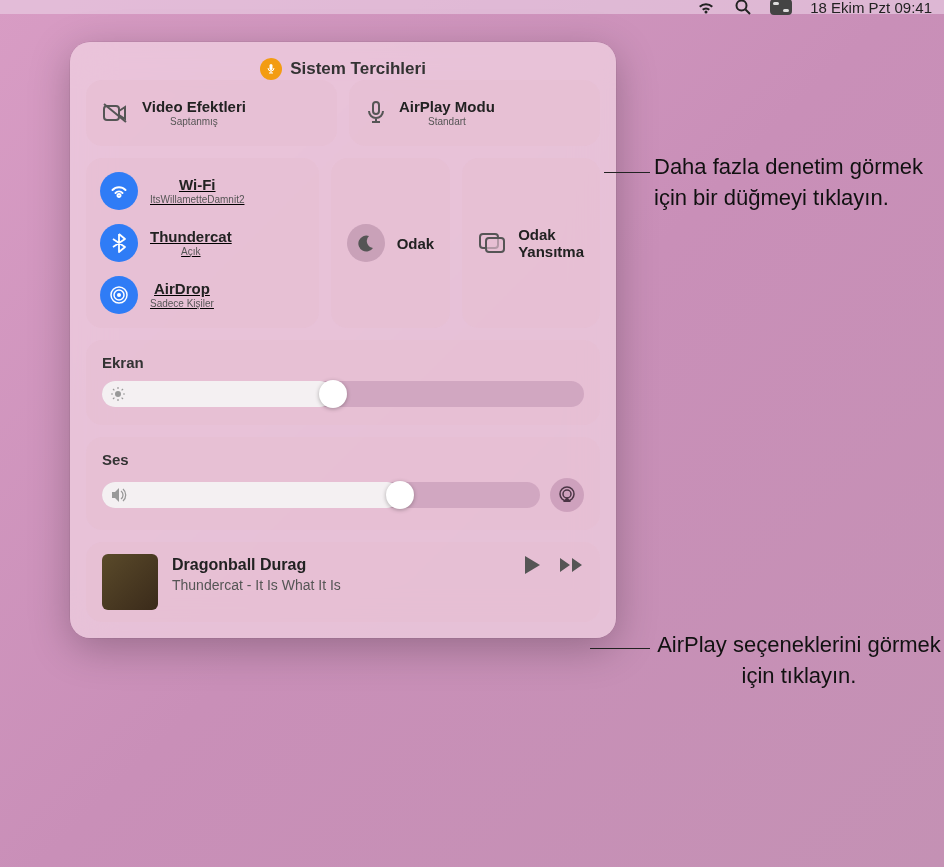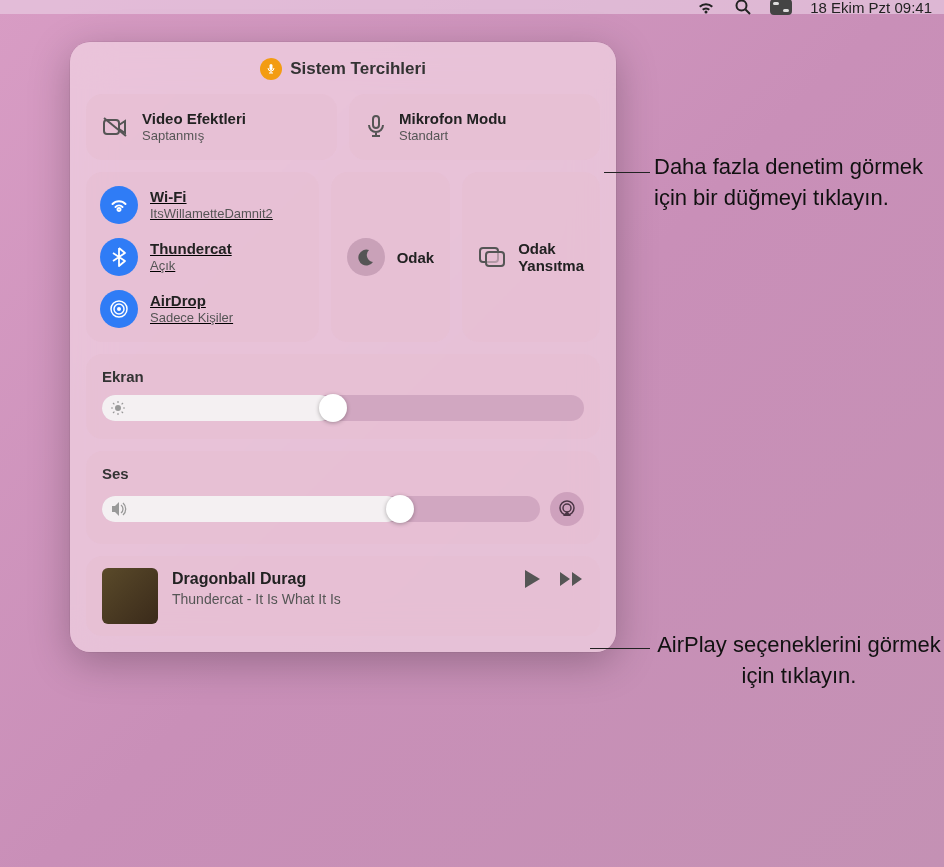--- a/index.html
+++ b/index.html
@@ -53,21 +53,20 @@
   backdrop-filter: blur(20px);
   border-radius: 20px;
   padding: 16px;
   box-shadow: 0 10px 40px rgba(0,0,0,0.25), 0 0 0 0.5px rgba(0,0,0,0.1);
 }
 .panel-header {
   display: flex;
   align-items: center;
   justify-content: center;
   gap: 8px;
-  margin-bottom: 14px;
 }
 .mic-pill {
   width: 22px; height: 22px;
   background: #f39c12;
   border-radius: 50%;
   display: flex; align-items: center; justify-content: center;
 }
 .panel-title { font-size: 17px; font-weight: 600; color: #333; }
 
 .tiles-row { display: flex; gap: 12px; margin-bottom: 12px; }
@@ -89,23 +88,23 @@
   padding: 4px 0;
 }
 .circle-btn {
   width: 38px; height: 38px;
   border-radius: 50%;
   display: flex; align-items: center; justify-content: center;
   flex-shrink: 0;
 }
 .circle-btn.active { background: #2f7cf6; color: #fff; }
 .circle-btn.inactive { background: rgba(180, 140, 165, 0.6); color: #555; }
-.tile-text { display: flex; flex-direction: column; line-height: 1.2; }
+.tile-text { display: flex; flex-direction: column; line-height: 1.2; text-align: center; }
 .tile-label { font-size: 15px; font-weight: 600; color: #222; }
-.tile-sub { font-size: 13px; color: #555; }
+.tile-sub { font-size: 10px; color: #555; }
 
 .col-right { display: flex; flex-direction: row; gap: 12px; flex: 1; }
 
 .slider-section {
   background: rgba(230, 190, 210, 0.65);
   border-radius: 16px;
   padding: 14px 16px 18px;
   margin-bottom: 12px;
 }
 .slider-label { font-size: 15px; font-weight: 600; color: #333; margin-bottom: 10px; }
@@ -223,21 +222,21 @@
       </div>
     </div>
     <div class="tile">
       <span>
         <svg width="22" height="26" viewBox="0 0 22 26">
             <rect x="8" y="2" width="6" height="12" rx="3" stroke="#555" stroke-width="2" fill="none"></rect>
             <path d="M4 11a7 7 0 0014 0M11 18v4M7 22h8" stroke="#555" stroke-width="2" fill="none"></path>
           </svg>
       </span>
       <div class="tile-text">
-        <span class="tile-label">Mikrofon Modu</span>
+        <span class="tile-label">AirPlay Modu</span>
         <span class="tile-sub">Standart</span>
       </div>
     </div>
   </div>
 
   <div class="tiles-row">
     <div class="tile tall">
       <div class="tile-item">
         <span class="circle-btn active">
           <svg width="20" height="16" viewBox="0 0 20 16">

